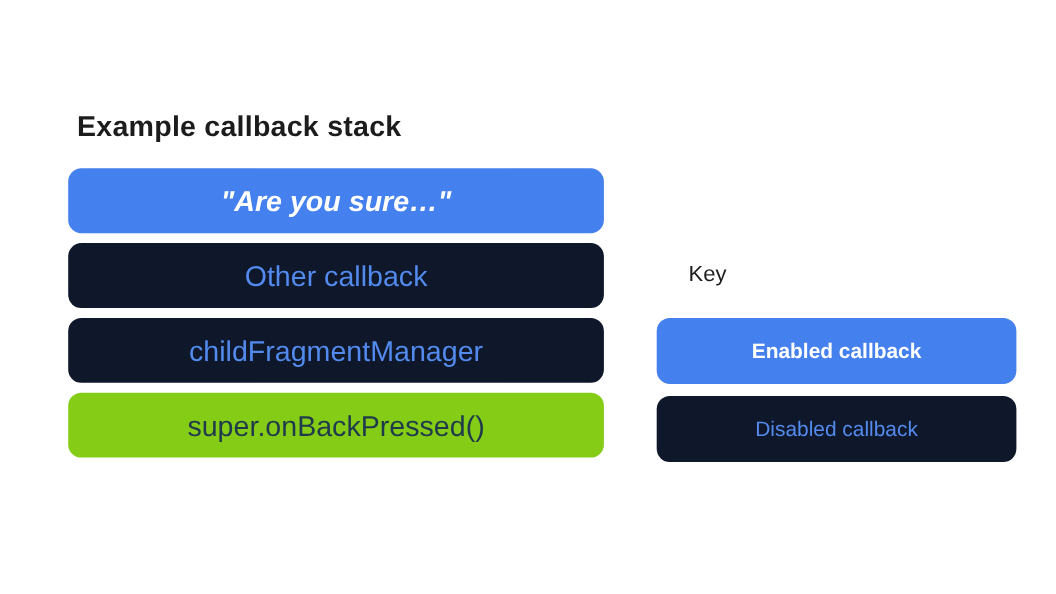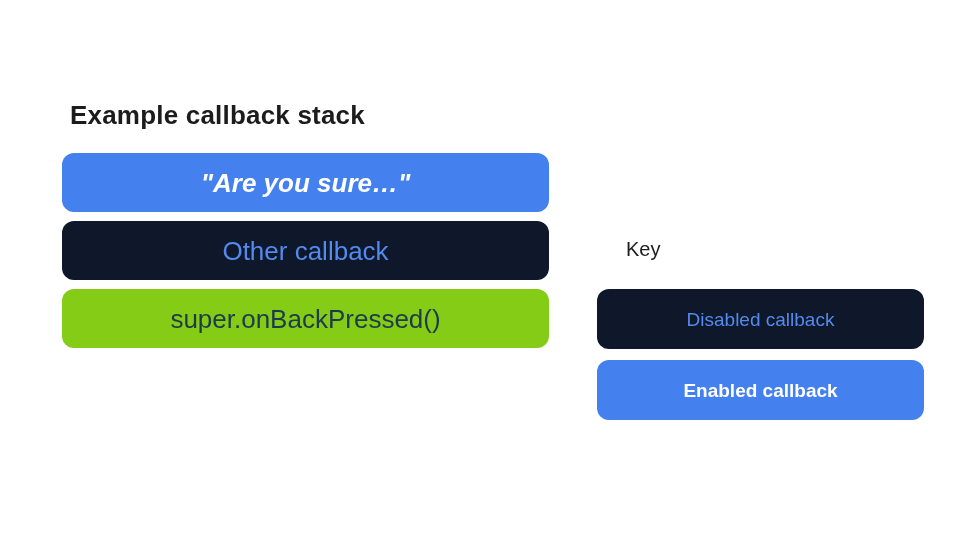--- a/index.html
+++ b/index.html
@@ -91,23 +91,24 @@
 
 <div class="canvas">
 
   <div class="stack-title">Example callback stack</div>
 
   <div class="stack">
     <div class="box enabled">
       <span class="quoted">"Are you sure…"</span>
     </div>
     <div class="box disabled">Other callback</div>
+    <div class="box disabled">childFragmentManager</div>
     <div class="box system">super.onBackPressed()</div>
   </div>
 
   <div class="key-title">Key</div>
 
   <div class="key">
+    <div class="box enabled">Enabled callback</div>
     <div class="box disabled">Disabled callback</div>
-    <div class="box enabled">Enabled callback</div>
   </div>
 
 </div>
 
 </body></html>

